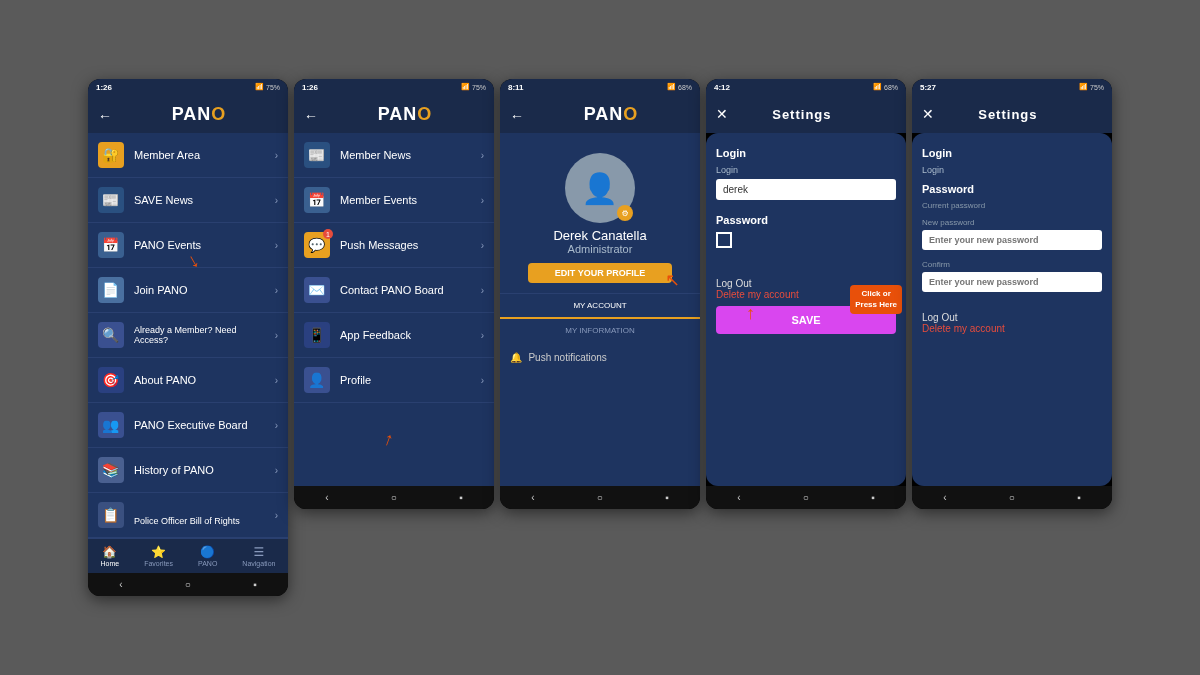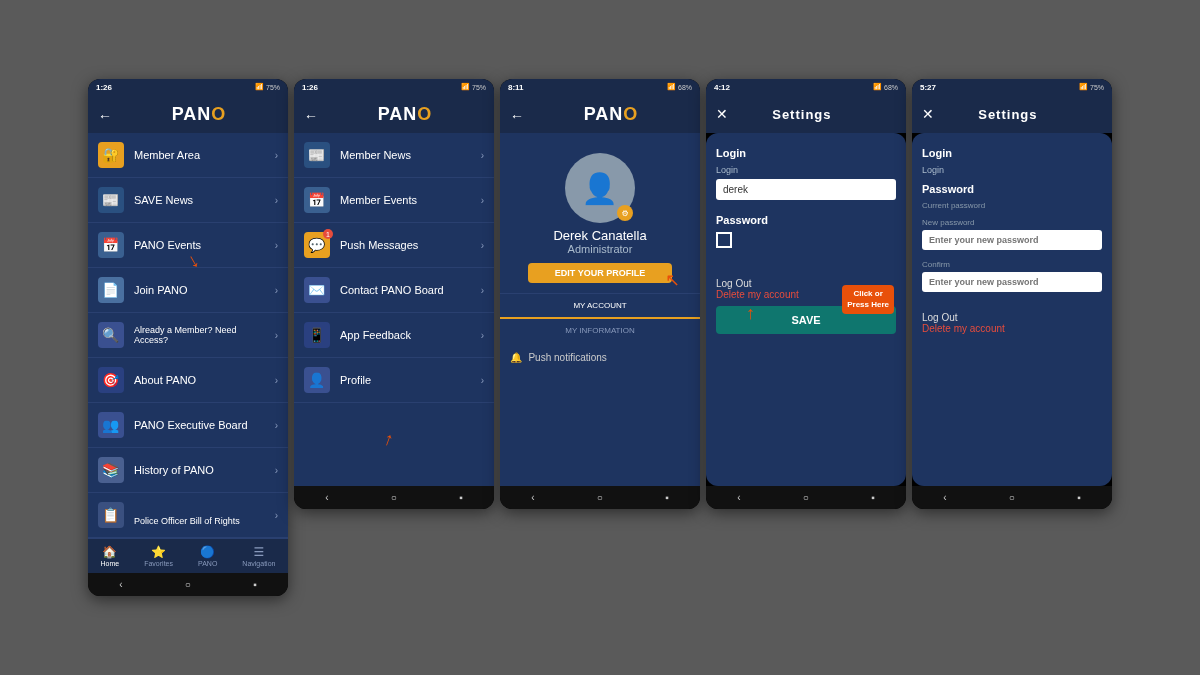--- a/index.html
+++ b/index.html
@@ -250,21 +250,21 @@
       font-weight: bold;
     }
     .settings-section-title {
       color: #fff;
       font-size: 11px;
       font-weight: bold;
       margin-bottom: 6px;
       margin-top: 4px;
     }
     .save-btn {
-      background: #0f766e;
+      background: #d946ef;
       color: #fff;
       border: none;
       width: 100%;
       padding: 8px;
       border-radius: 4px;
       font-size: 11px;
       font-weight: bold;
       cursor: pointer;
       margin-top: 6px;
       margin-bottom: 6px;
@@ -524,21 +524,21 @@
             <div style="width:16px;height:16px;border:2px solid #fff;border-radius:50;display:inline-block;"></div>
           </div>
         </div>
         <div style="margin-top: 30px;">
           <div class="logout-link">Log Out</div>
           <div class="delete-link">Delete my account</div>
         </div>
         <button class="save-btn">SAVE</button>
       </div>
 
-      <div style="position:absolute;right:12px;top:48%;background:#e8500a;color:#fff;font-size:8px;font-weight:bold;padding:4px 5px;border-radius:4px;line-height:1.3;text-align:center;">Click or<br>Press Here</div>
+      <div style="position:absolute;right:4px;top:48%;background:#e8500a;color:#fff;font-size:8px;font-weight:bold;padding:4px 5px;border-radius:4px;line-height:1.3;text-align:center;">Click or<br>Press Here</div>
 
       <div style="position:absolute;left:40px;top:52%;color:#e8500a;font-size:18px;pointer-events:none;">↑</div>
       <div class="nav-bar">
         <span class="nav-btn">‹</span>
         <span class="nav-btn">○</span>
         <span class="nav-btn">▪</span>
       </div>
     </div>
   </div>
 

